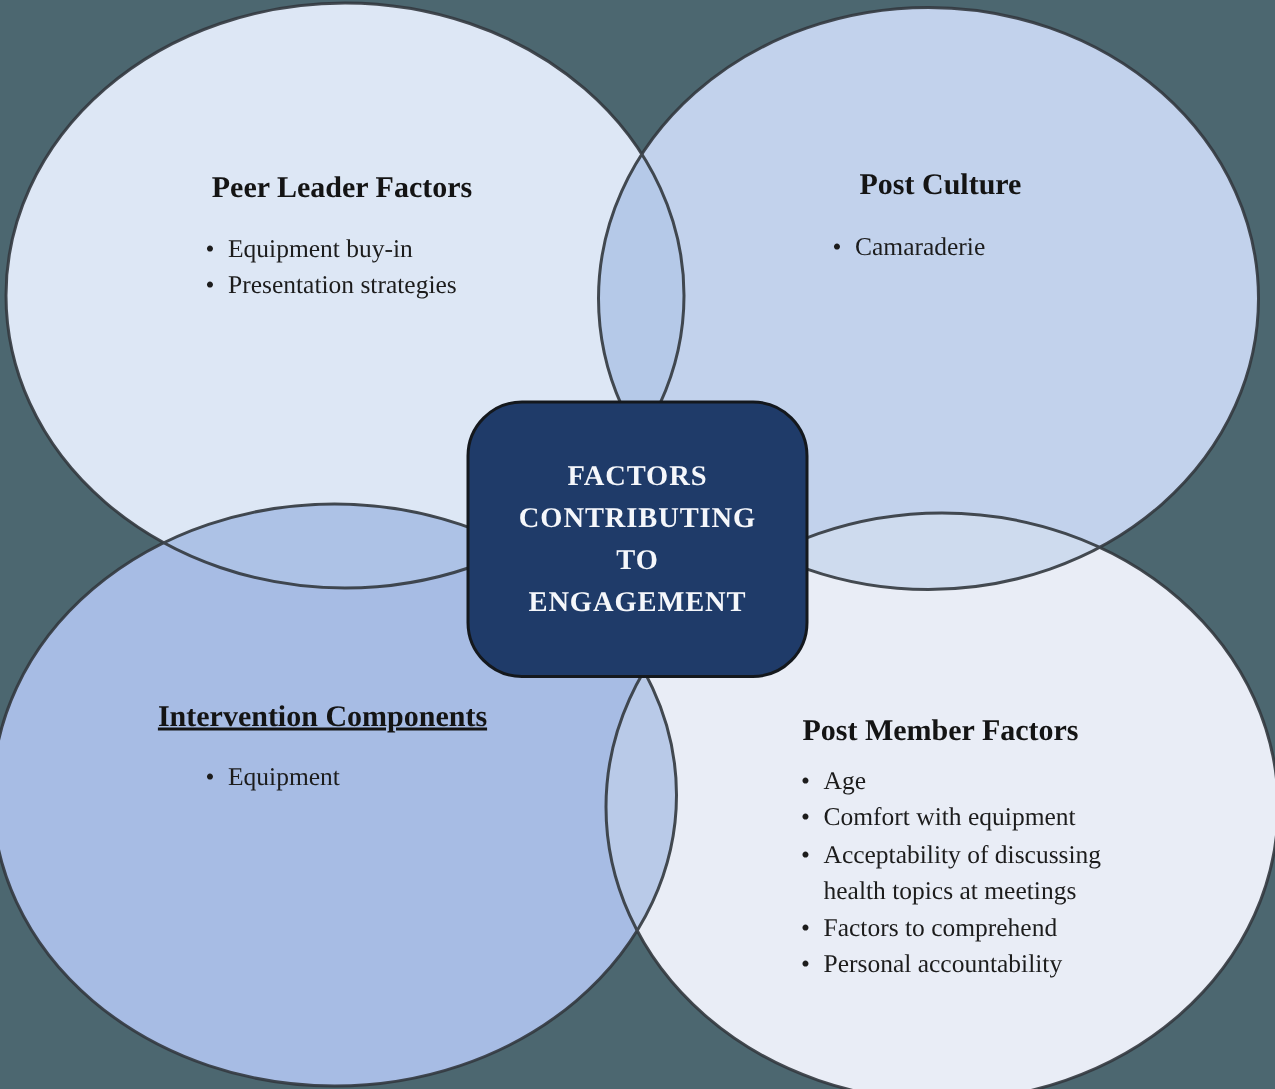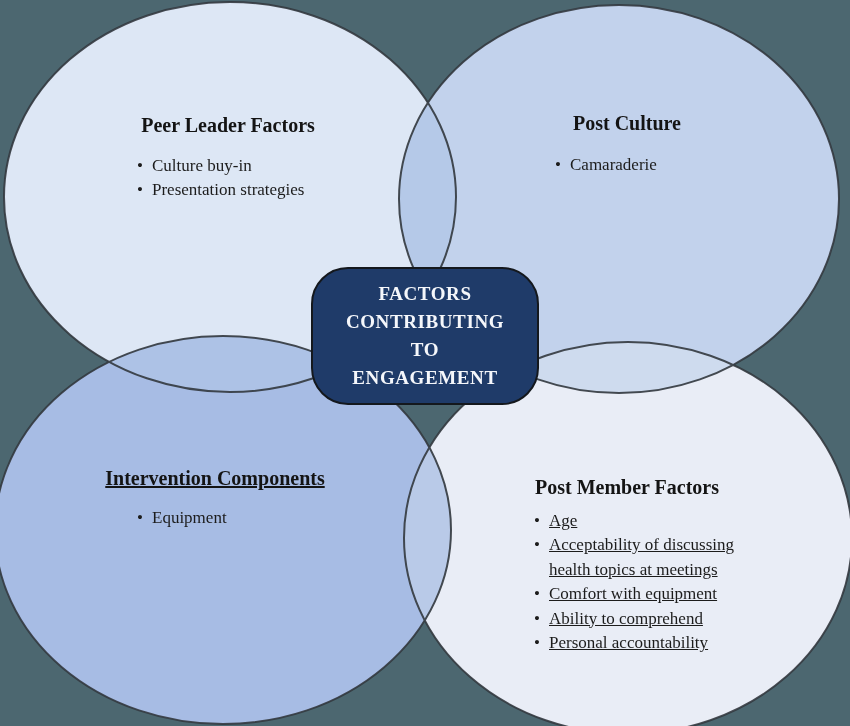--- a/index.html
+++ b/index.html
@@ -7,21 +7,21 @@
     width:850px;height:726px;overflow:hidden;
     font-family:"Liberation Serif","DejaVu Serif",serif;
   }
   .stage{
     position:relative;width:850px;height:726px;background:#4c6770;
   }
   .stage svg{position:absolute;left:0;top:0;}
 
   
   .center-box{
-    position:absolute;left:311px;top:267px;width:228px;height:138px;
+    position:absolute;left:311px;top:267px;width:228px;height:185px;
     box-sizing:border-box;
     background:#1f3b69;
     border:2.5px solid #14181d;
     border-radius:37px;
     display:flex;flex-direction:column;align-items:center;justify-content:center;
     color:#f5f7fb;font-weight:bold;font-size:19px;line-height:28px;
     letter-spacing:0.6px;text-align:center;
   }
 
   
@@ -44,21 +44,21 @@
   .block-tr{left:542px;top:101px;width:210px;}
   .block-tr h2{padding-left:21px;}
   .block-tr ul{margin-top:18px;padding-left:28px;}
 
   .block-bl{left:90px;top:456px;width:250px;}
   .block-bl h2{text-align:center;text-decoration:underline;}
   .block-bl ul{margin-top:16px;padding-left:62px;}
 
   .block-br{left:514px;top:465px;width:245px;}
   .block-br h2{padding-left:11px;}
-  .block-br ul{padding-left:35px;text-decoration:underline;}
+  .block-br ul{padding-left:35px;}
 </style>
 </head>
 <body>
 
 <div class="stage" style="background-color: rgb(76, 103, 112);">
 
   <svg width="850" height="726" viewBox="0 0 850 726">
     <defs>
       <clipPath id="clip-tl">
           <ellipse cx="230" cy="197" rx="226" ry="195"></ellipse>
@@ -92,21 +92,21 @@
   <div class="center-box" style="background-color: rgb(31, 59, 105);">
     <span>FACTORS</span>
     <span>CONTRIBUTING</span>
     <span>TO</span>
     <span>ENGAGEMENT</span>
   </div>
 
   <div class="label-block block-tl">
     <h2>Peer Leader Factors</h2>
     <ul>
-        <li>Culture buy-in</li>
+        <li>Equipment buy-in</li>
         <li>Presentation strategies</li>
       </ul>
   </div>
 
   <div class="label-block block-tr">
     <h2>Post Culture</h2>
     <ul>
         <li>Camaraderie</li>
       </ul>
   </div>
@@ -115,20 +115,20 @@
     <h2>Intervention Components</h2>
     <ul>
         <li>Equipment</li>
       </ul>
   </div>
 
   <div class="label-block block-br">
     <h2>Post Member Factors</h2>
     <ul>
         <li>Age</li>
+        <li>Comfort with equipment</li>
         <li>Acceptability of discussing health topics at meetings</li>
-        <li>Comfort with equipment</li>
-        <li>Ability to comprehend</li>
+        <li>Factors to comprehend</li>
         <li>Personal accountability</li>
       </ul>
   </div>
 
 </div>
 
 </body></html>

